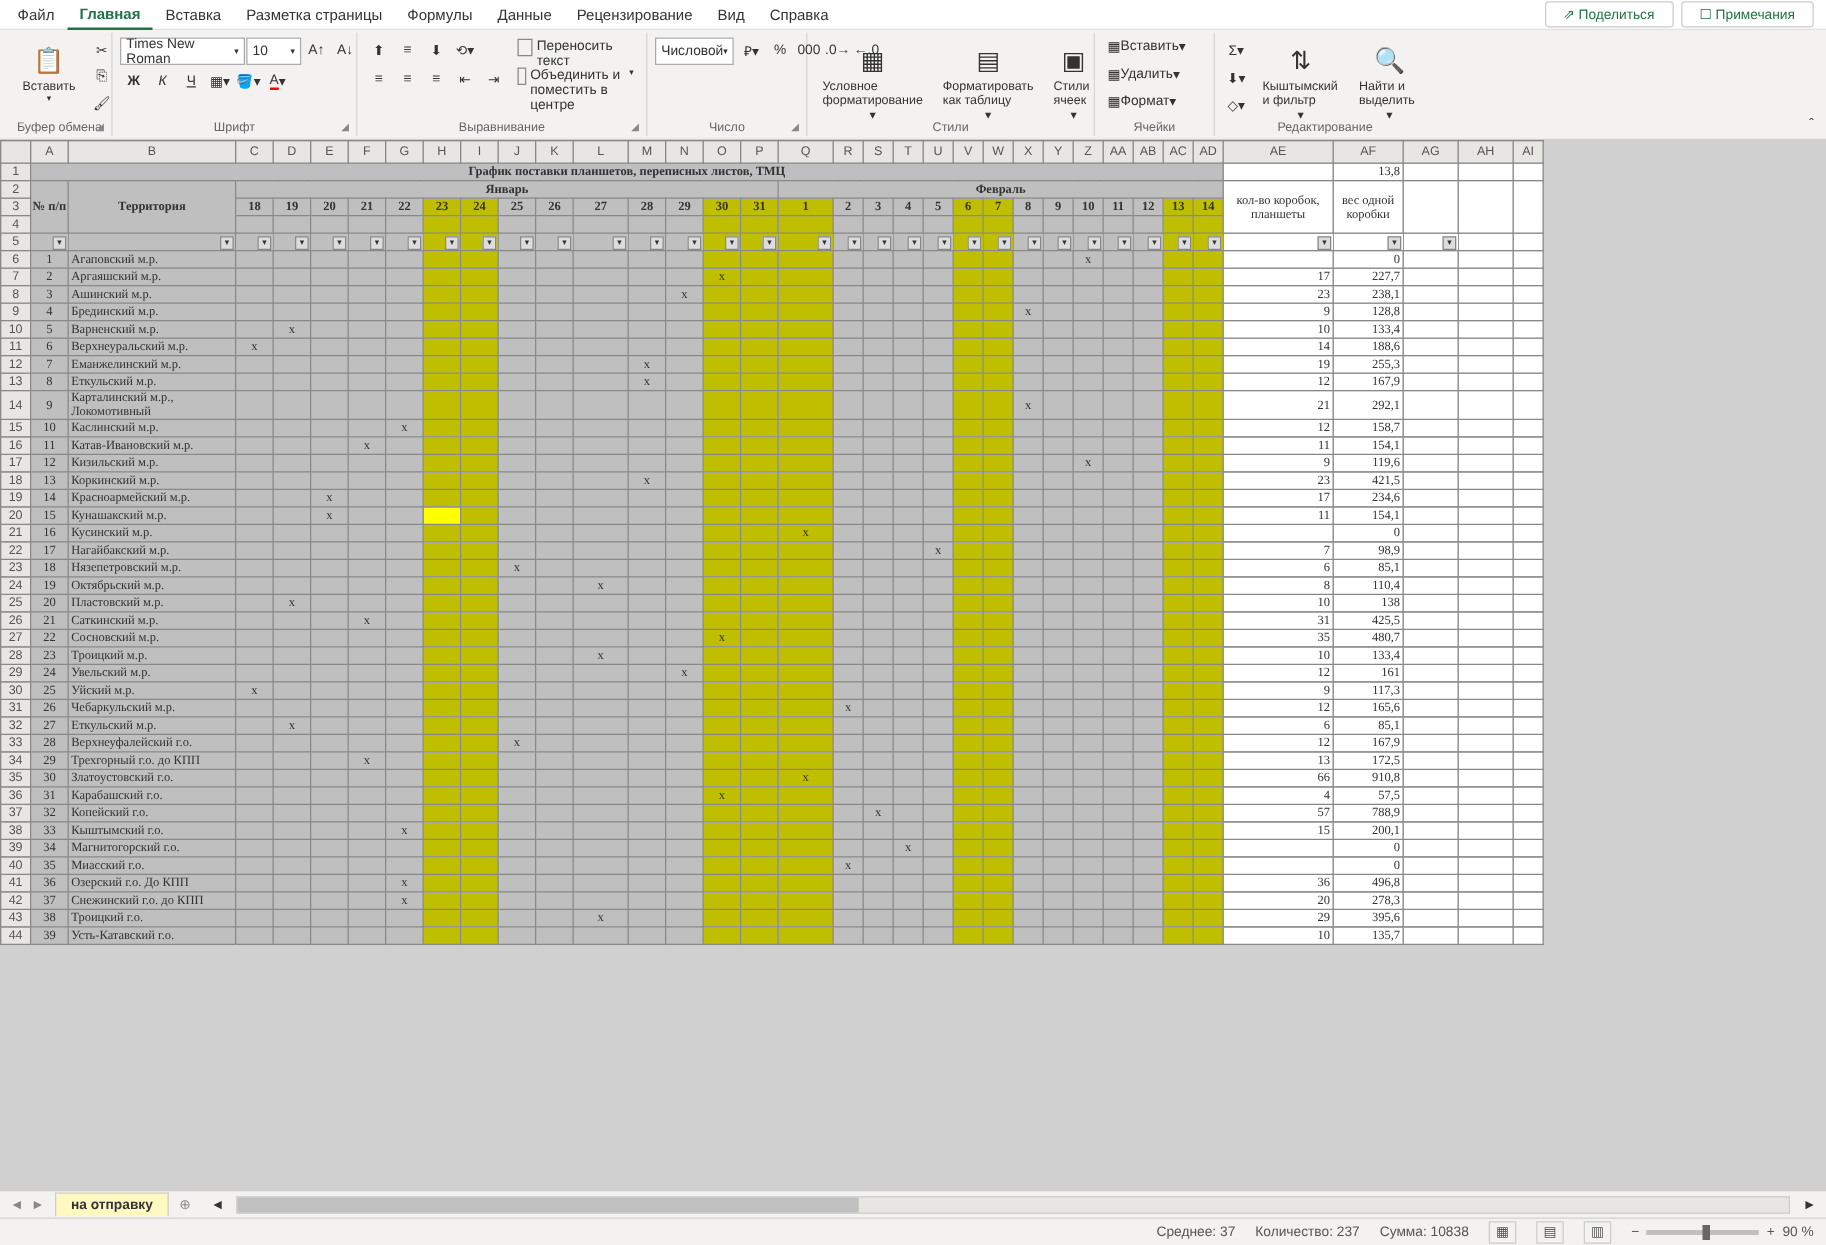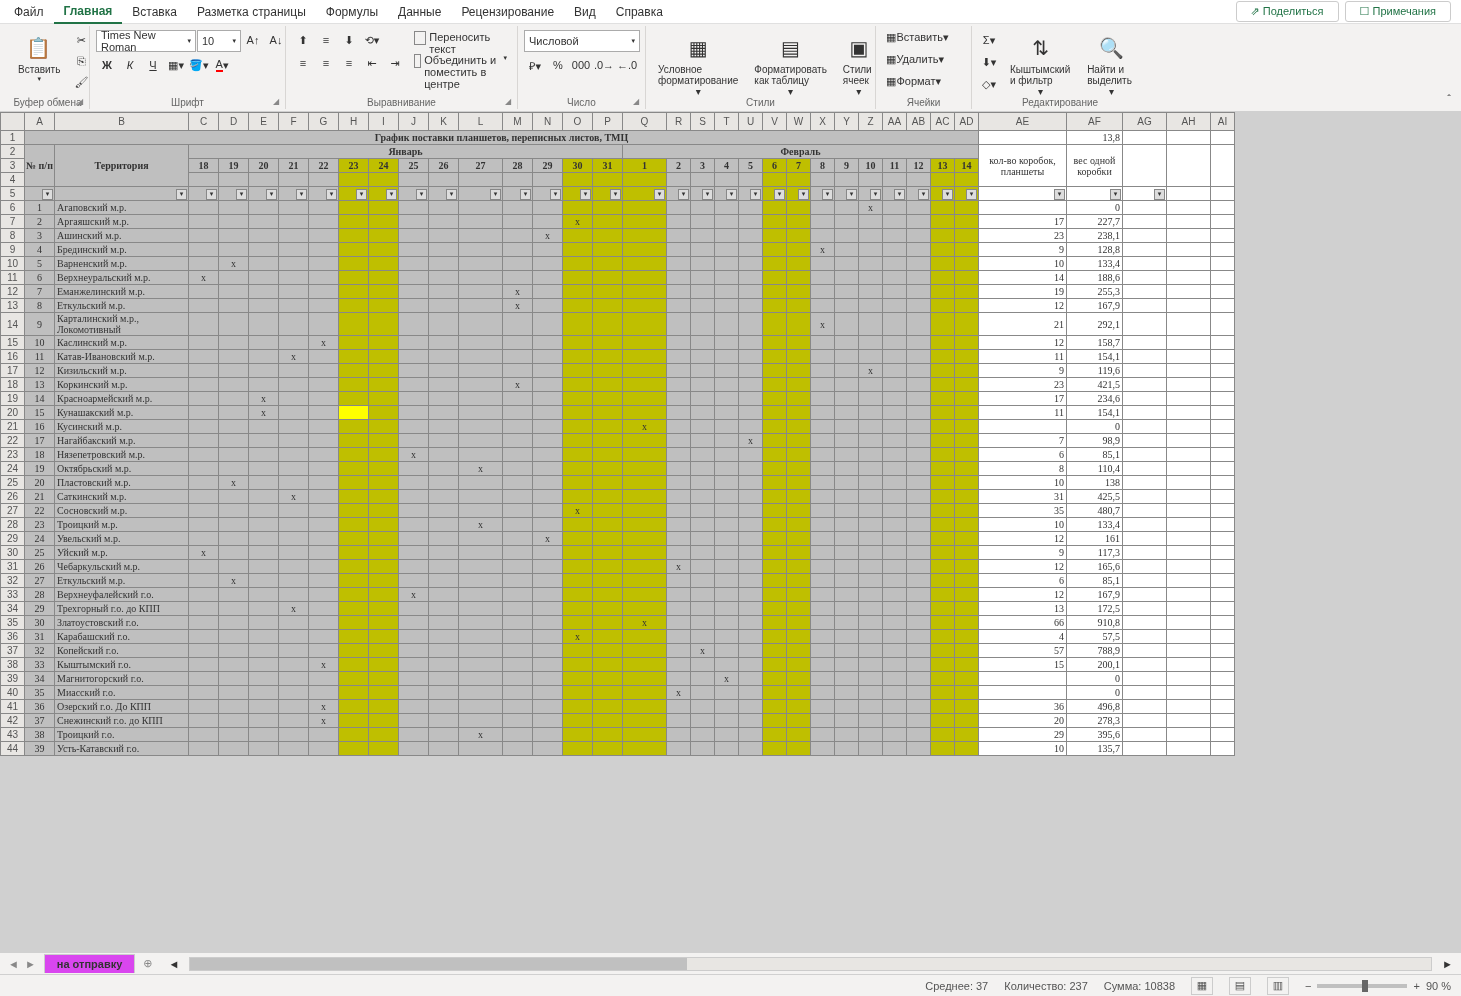--- a/index.html
+++ b/index.html
@@ -39,21 +39,21 @@
 .cell.l{text-align:left;padding-left:2px}
 .cell.r{text-align:right;padding-right:2px}
 .cell.b{font-weight:700}
 .yl{background:#bfbf00!important}
 .yl2{background:#ffff00!important}
 .wh{background:#fff}
 .filter{position:relative}
 .filter::after{content:'▾';position:absolute;right:1px;bottom:0;font-size:7px;background:#ddd;border:1px solid #888;width:9px;height:9px;line-height:9px;text-align:center}
 .tabbar{display:flex;align-items:center;height:22px;background:#f3f2f1;border-top:1px solid #d0d0d0}
 .tabnav{padding:0 8px;display:flex;gap:6px;color:#888}
-.tab{padding:3px 12px;background:#d946ef;border:1px solid #ccc;border-bottom:none;font-size:11px;cursor:pointer}
+.tab{padding:3px 12px;background:#fef9c3;border:1px solid #ccc;border-bottom:none;font-size:11px;cursor:pointer}
 .tab.active{font-weight:600}
 .tabadd{padding:3px 8px;color:#888;cursor:pointer}
 .hscroll{flex:1;display:flex;align-items:center;padding:0 8px}
 .hsbar{flex:1;height:14px;background:#e8e6e3;border:1px solid #ccc;position:relative;margin:0 10px}
 .hsthumb{position:absolute;left:0;width:40%;height:100%;background:#c0c0c0}
 .statusbar{display:flex;align-items:center;height:22px;background:#f3f2f1;border-top:1px solid #d0d0d0;font-size:11px;color:#555;padding:0 10px;gap:16px}
 .statusbar .sp{flex:1}
 .vbtn{width:22px;height:18px;border:1px solid #ccc;display:flex;align-items:center;justify-content:center}
 .zoom{display:flex;align-items:center;gap:6px}
 .zslider{width:90px;height:4px;background:#c0c0c0;position:relative}
@@ -156,21 +156,21 @@
               <span>Объединить и поместить в центре</span>
               <span style="font-size:7px;margin-left:4px">▾</span>
             </div>
    </div>
   </div>
   <div class="lbl">Выравнивание</div>
   <div class="corner">◢</div>
  </div>
 
  <div class="rgrp" style="width:128px">
-  <div class="rtop" style="flex-direction:column;gap:3px">
+  <div class="rtop" style="gap:3px">
    <div class="combo" style="width:116px">
             <span>Числовой</span>
             <span style="margin-left:auto;font-size:7px">▾</span>
           </div>
    <div class="rbs">
     <div class="sbtn">₽▾</div>
     <div class="sbtn">%</div>
     <div class="sbtn">000</div>
     <div class="sbtn">.0→</div>
     <div class="sbtn">←.0</div>

